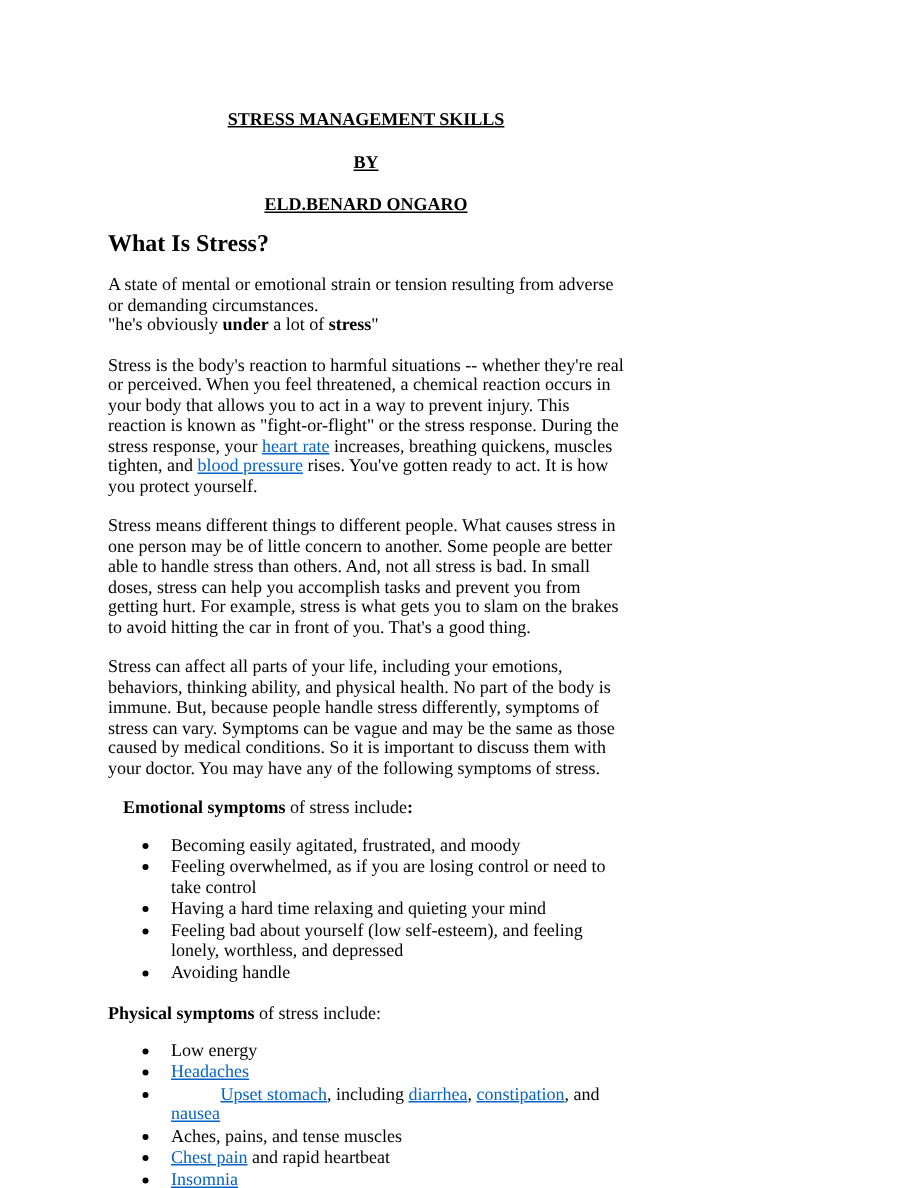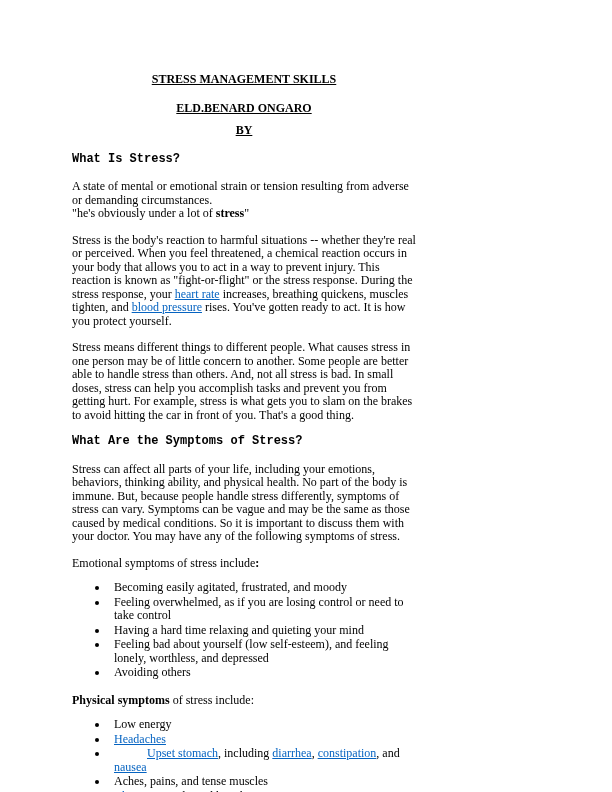--- a/index.html
+++ b/index.html
@@ -21,25 +21,24 @@
   }
   .title-block { text-align: center; }
   .doc-title-line {
     font-weight: bold;
     text-decoration: underline;
     line-height: 13.5px;
     margin: 0 0 15px 0;
   }
   .doc-title-line.last { margin-bottom: 9px; }
   .heading {
-    font-size: 12px;
+    font-size: 16px;
     font-weight: bold;
     line-height: 13.5px;
     margin: 12px 0 14px 0;
-    font-family: Liberation Mono, monospace;
   }
   .para {
     line-height: 13.5px;
     margin: 0 0 13px 0;
     text-align: left;
   }
   .symptoms-intro { margin-bottom: 11px; }
   .physical-intro { margin-top: 7px; }
   a.doc-link {
     color: #0563c1;
@@ -59,45 +58,44 @@
     margin: 0 0 1px 0;
   }
 </style>
 </head>
 <body>
 
 <div class="page">
 
   <div class="title-block">
     <p class="doc-title-line">STRESS MANAGEMENT SKILLS</p>
+    <p class="doc-title-line">BY</p>
     <p class="doc-title-line last">ELD.BENARD ONGARO</p>
-    <p class="doc-title-line">BY</p>
   </div>
 
   <h2 class="heading">What Is Stress?</h2>
 
-  <p class="para"><span>A state of mental or emotional strain or tension resulting from adverse or demanding circumstances.</span><br><span>"he's obviously </span><span style="font-weight: normal;">under</span><span> a lot of </span><span style="font-weight: bold;">stress</span><span>"</span></p>
+  <p class="para"><span>A state of mental or emotional strain or tension resulting from adverse or demanding circumstances.</span><br><span>"he's obviously </span><span style="font-weight: bold;">under</span><span> a lot of </span><span style="font-weight: bold;">stress</span><span>"</span></p>
 
   <p class="para"><span>Stress is the body's reaction to harmful situations -- whether they're real or perceived. When you feel threatened, a chemical reaction occurs in your body that allows you to act in a way to prevent injury. This reaction is known as "fight-or-flight" or the stress response. During the stress response, your </span><a href="#" class="doc-link" style="color: rgb(5, 99, 193);">heart rate</a><span> increases, breathing quickens, muscles tighten, and </span><a href="#" class="doc-link" style="color: rgb(5, 99, 193);">blood pressure</a><span> rises. You've gotten ready to act. It is how you protect yourself.</span></p>
 
   <p class="para"><span>Stress means different things to different people. What causes stress in one person may be of little concern to another. Some people are better able to handle stress than others. And, not all stress is bad. In small doses, stress can help you accomplish tasks and prevent you from getting hurt. For example, stress is what gets you to slam on the brakes to avoid hitting the car in front of you. That's a good thing.</span></p>
 
 
-  <h2 class="heading">What Are the Symptoms of Stress?</h2>
 
   <p class="para"><span>Stress can affect all parts of your life, including your emotions, behaviors, thinking ability, and physical health. No part of the body is immune. But, because people handle stress differently, symptoms of stress can vary. Symptoms can be vague and may be the same as those caused by medical conditions. So it is important to discuss them with your doctor. You may have any of the following symptoms of stress.</span></p>
 
-  <p class="para symptoms-intro"><span style="font-weight: normal;">Emotional symptoms</span><span> of stress include</span><span style="font-weight: bold;">:</span></p>
+  <p class="para symptoms-intro"><span style="font-weight: bold; margin-left: 10px;">Emotional symptoms</span><span> of stress include</span><span style="font-weight: bold;">:</span></p>
 
   <ul class="bullet-list">
     <li><span>Becoming easily agitated, frustrated, and moody</span></li>
     <li><span>Feeling overwhelmed, as if you are losing control or need to take control</span></li>
     <li><span>Having a hard time relaxing and quieting your mind</span></li>
     <li><span>Feeling bad about yourself (low self-esteem), and feeling lonely, worthless, and depressed</span></li>
-    <li><span>Avoiding others</span></li>
+    <li><span>Avoiding handle</span></li>
   </ul>
 
   <p class="para symptoms-intro physical-intro"><span style="font-weight: bold;">Physical symptoms</span><span> of stress include:</span></p>
 
   <ul class="bullet-list">
     <li><span>Low energy</span></li>
     <li><a href="#" class="doc-link" style="color: rgb(5, 99, 193);">Headaches</a></li>
     <li><a href="#" class="doc-link" style="color: rgb(5, 99, 193); margin-left: 33px;">Upset stomach</a><span>, including </span><a href="#" class="doc-link" style="color: rgb(5, 99, 193);">diarrhea</a><span>, </span><a href="#" class="doc-link" style="color: rgb(5, 99, 193);">constipation</a><span>, and </span><a href="#" class="doc-link" style="color: rgb(5, 99, 193);">nausea</a></li>
     <li><span>Aches, pains, and tense muscles</span></li>
     <li><a href="#" class="doc-link" style="color: rgb(5, 99, 193);">Chest pain</a><span> and rapid heartbeat</span></li>

